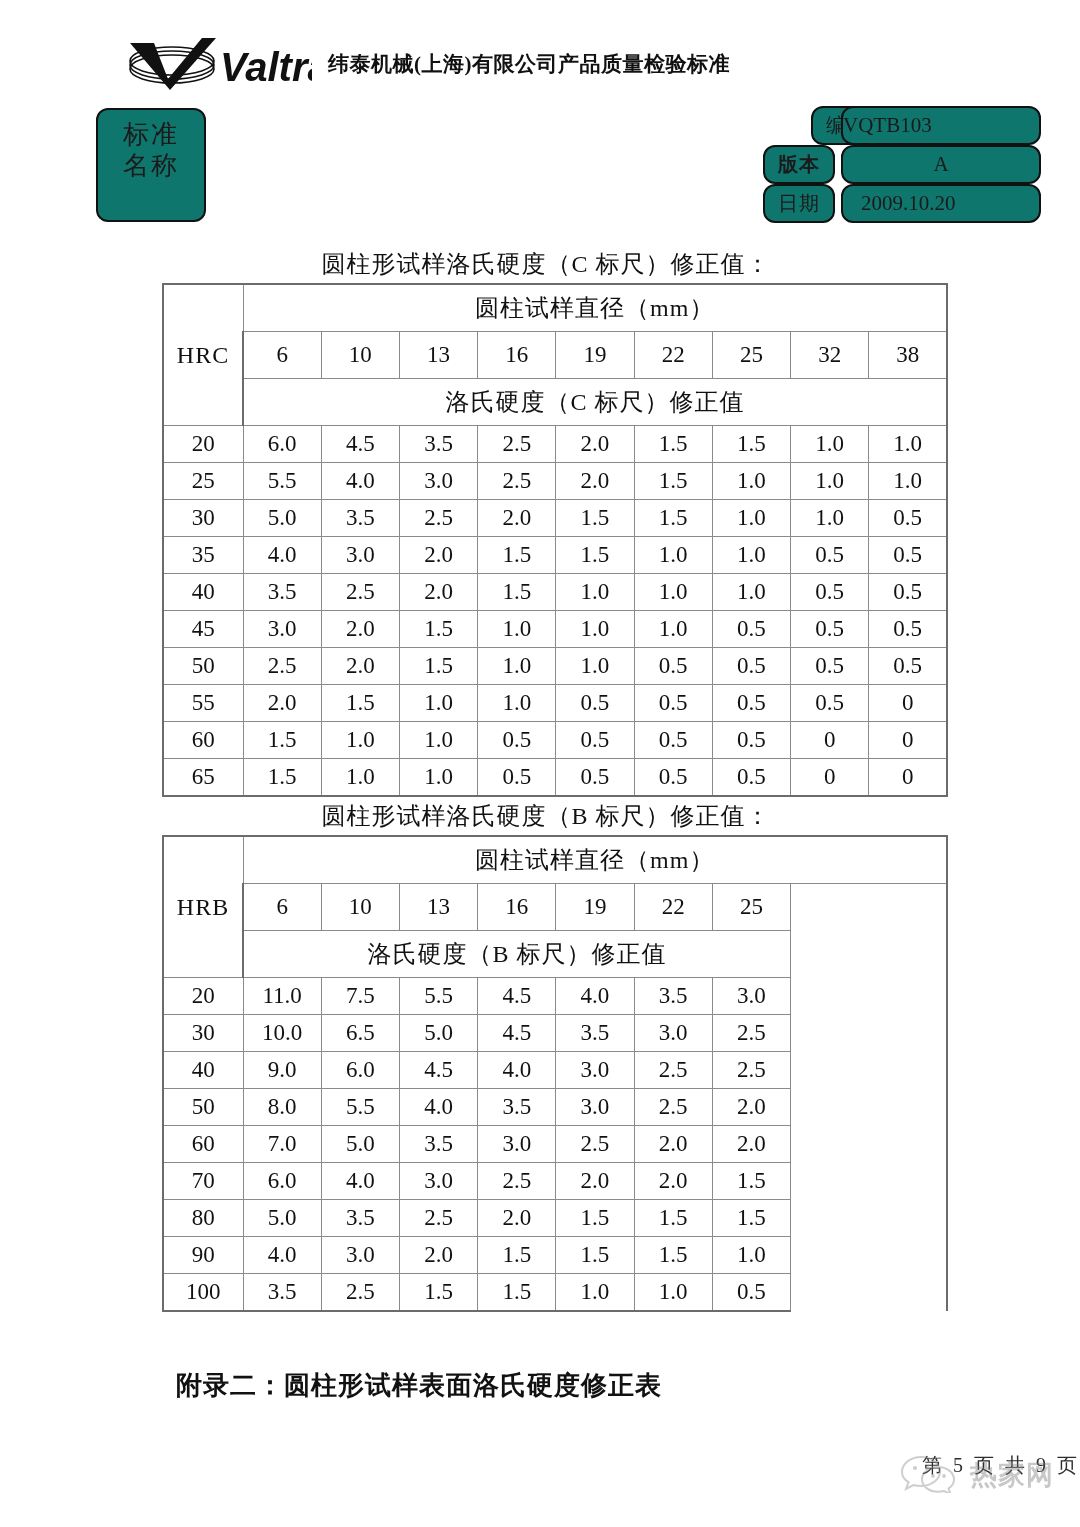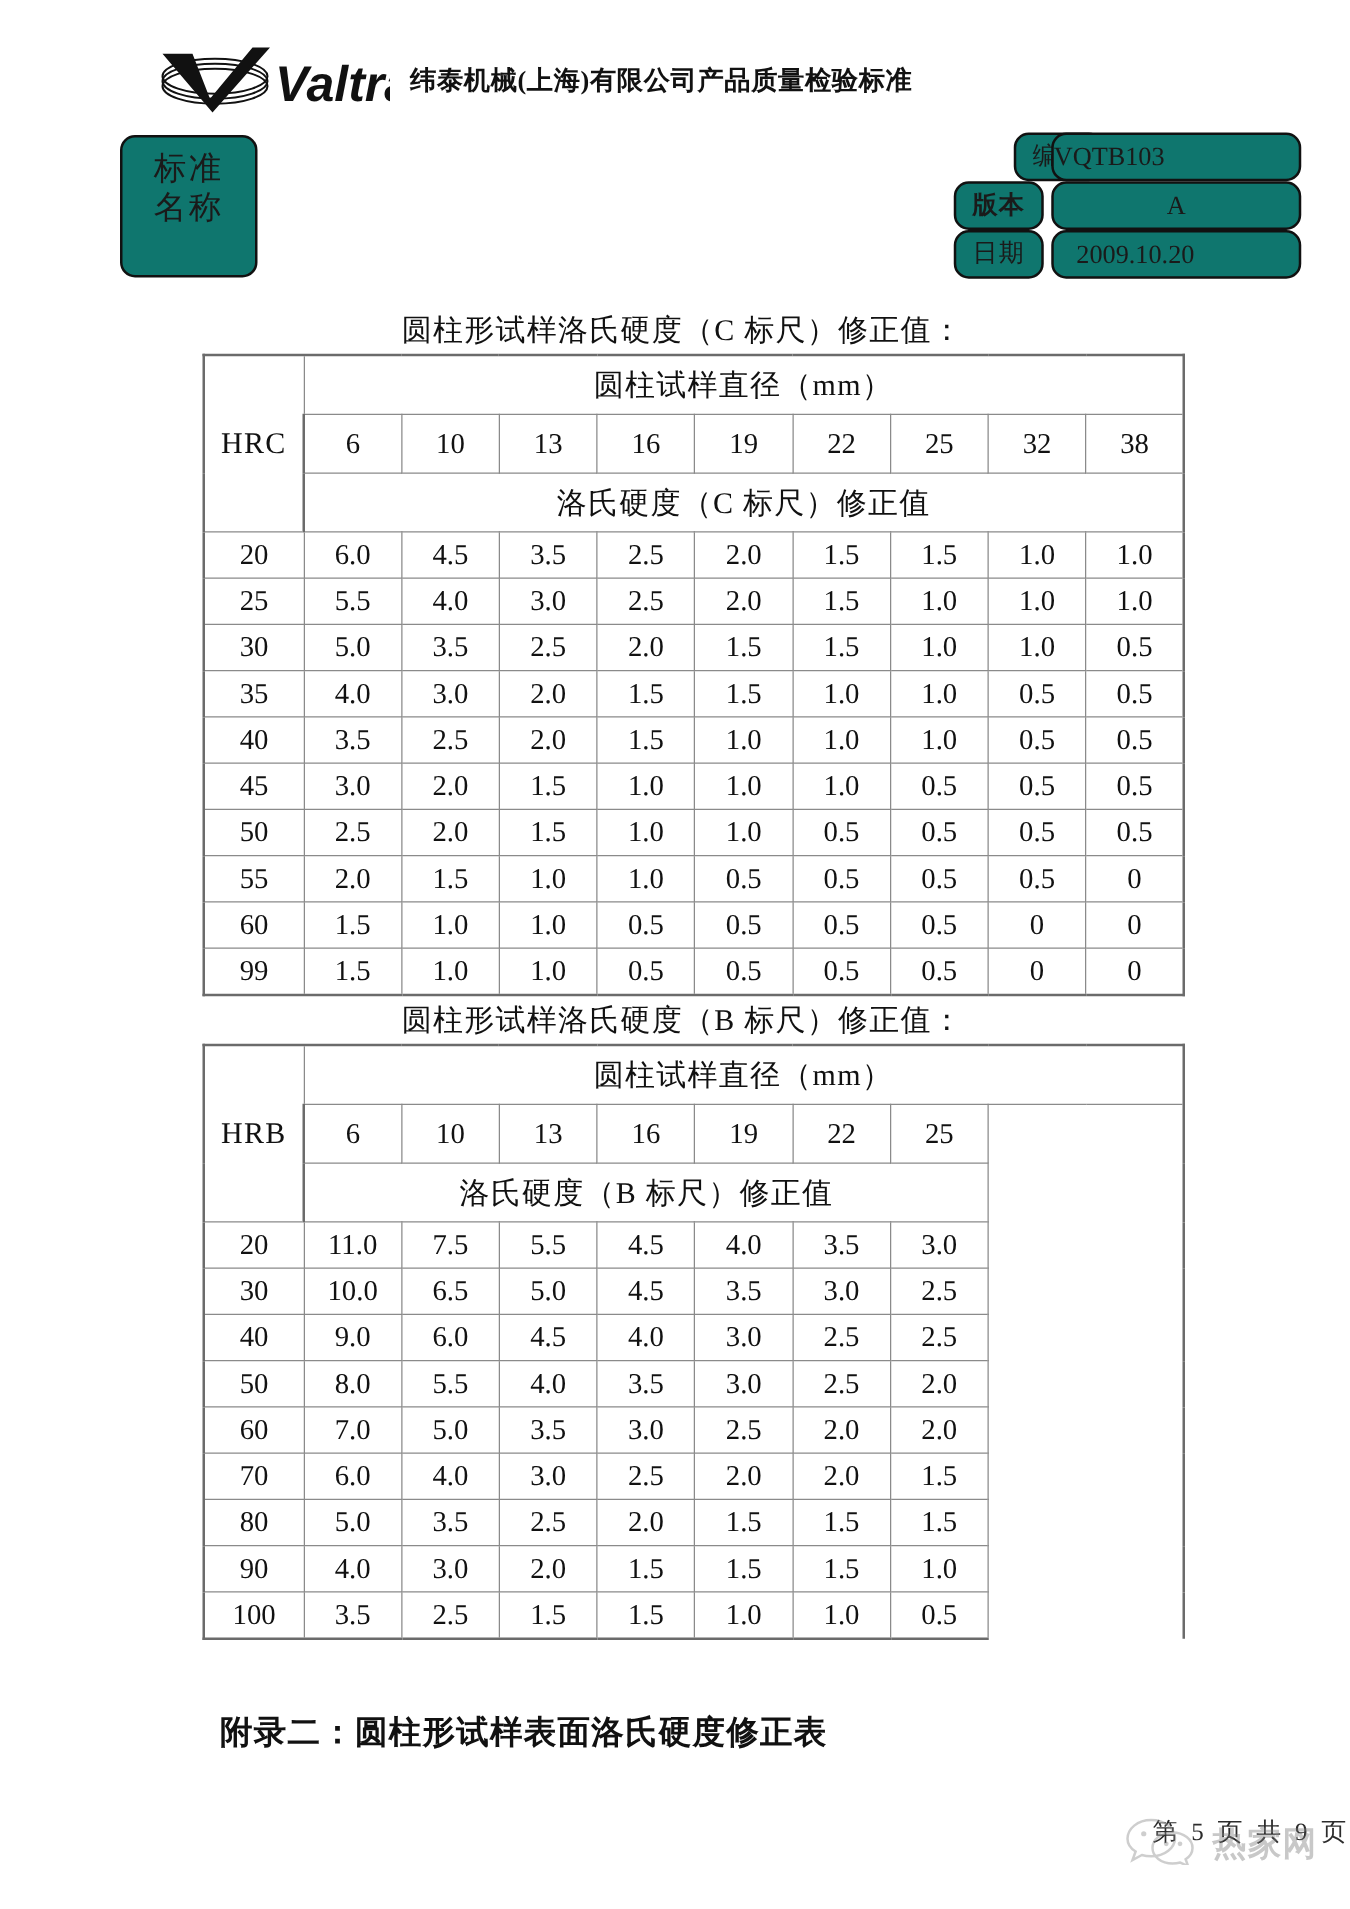--- a/index.html
+++ b/index.html
@@ -345,21 +345,21 @@
         <td>1.0</td>
         <td>1.0</td>
         <td>0.5</td>
         <td>0.5</td>
         <td>0.5</td>
         <td>0.5</td>
         <td>0</td>
         <td class="edge-right">0</td>
       </tr>
       <tr class="drow">
-        <td style="width: 78px;">99</td>
+        <td style="width: 78px;">65</td>
         <td>1.5</td>
         <td>1.0</td>
         <td>1.0</td>
         <td>0.5</td>
         <td>0.5</td>
         <td>0.5</td>
         <td>0.5</td>
         <td>0</td>
         <td class="edge-right">0</td>
       </tr>

